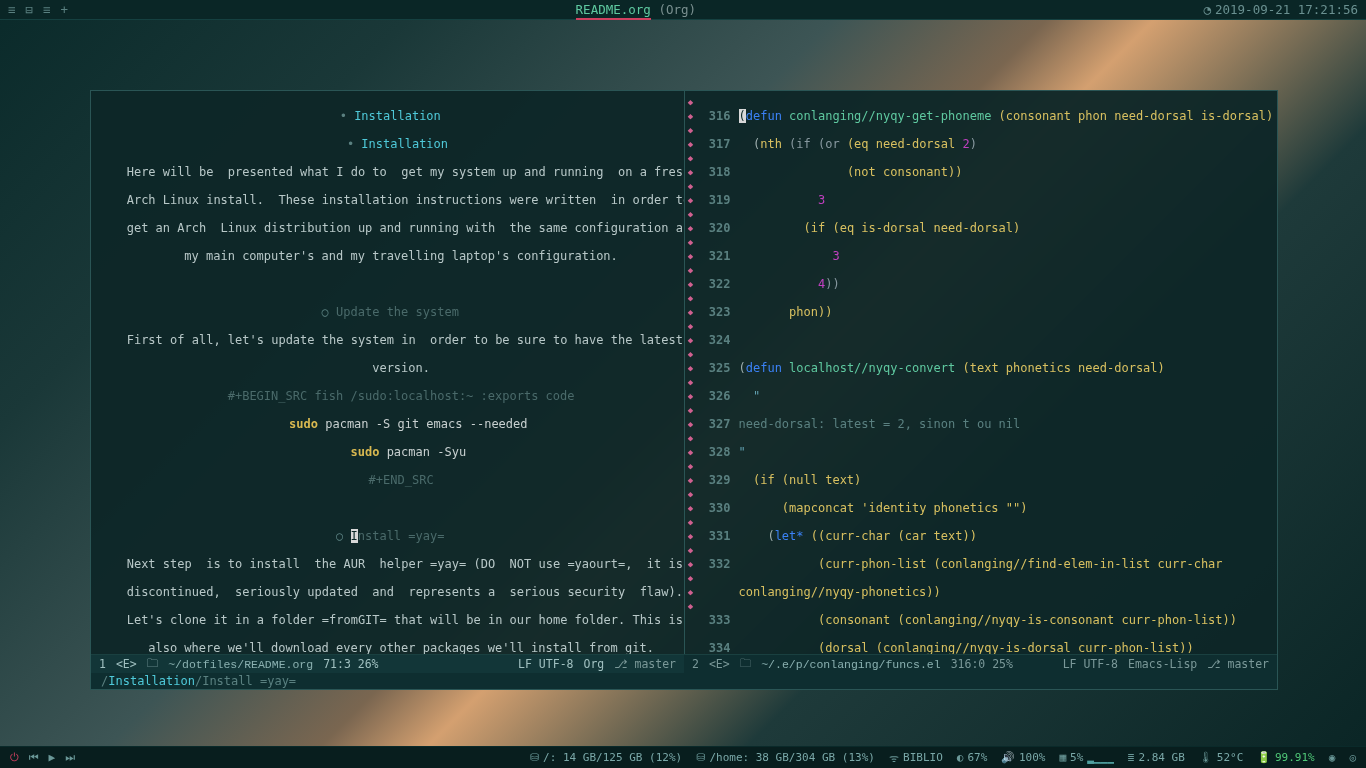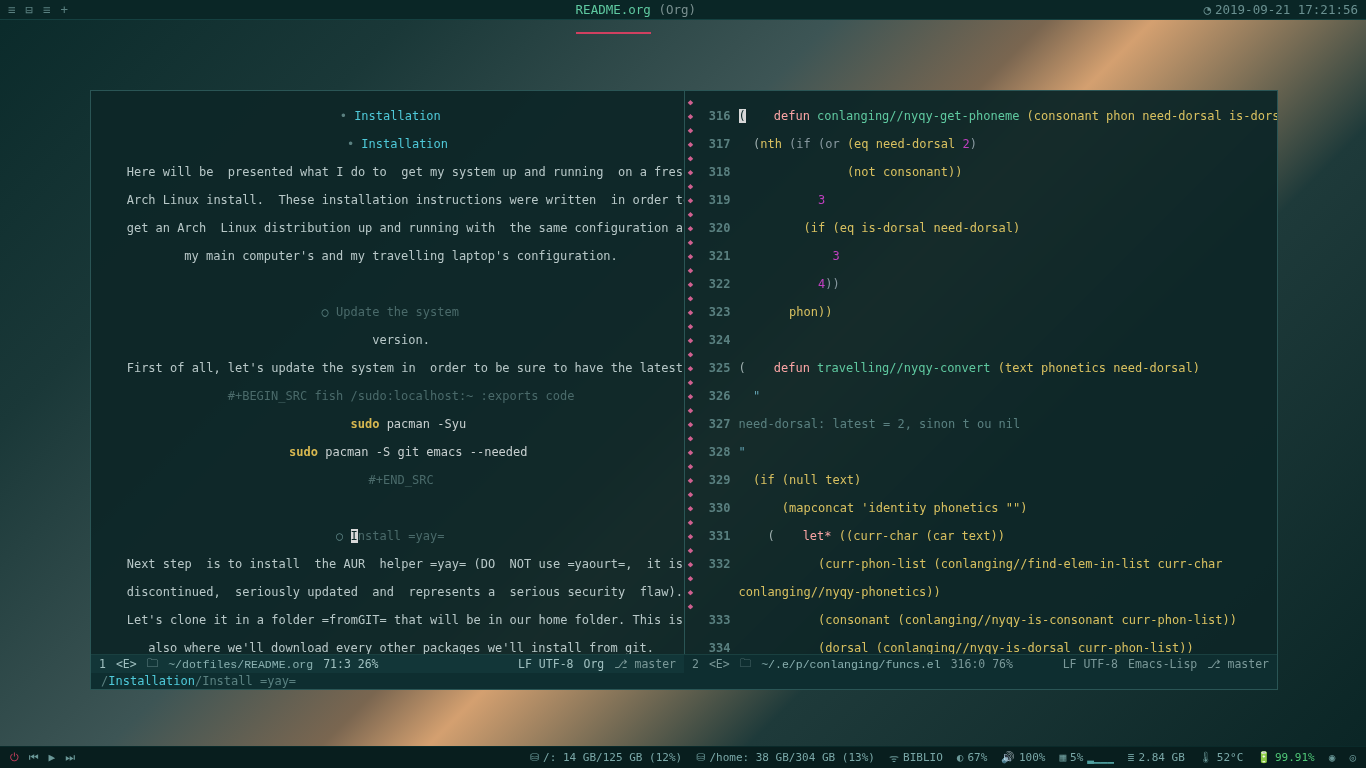--- a/index.html
+++ b/index.html
@@ -17,21 +17,21 @@
   background: #0a2626;
   display: flex; align-items: center;
   padding: 0 8px;
   border-bottom: 1px solid #154040;
 }
 .titlebar-left { display: flex; gap: 10px; color: #5a8080; }
 .titlebar-center {
   flex: 1; text-align: center; color: #c0c8c8;
 }
 .titlebar-center .org { color: #7a9090; }
-.titlebar-center .fn { border-bottom: 2px solid #d04060; padding-bottom: 15px; }
+.titlebar-center .fn { border-bottom: 2px solid #d04060; padding-bottom: 1px; }
 .titlebar-right { color: #6a9090; display: flex; align-items: center; gap: 4px; }
 .editor-area {
   position: absolute; top: 90px; left: 90px;
   width: 1188px; height: 600px;
   background: rgba(14,38,40,0.96);
   border: 1px solid #2a5555;
   display: flex; flex-direction: column;
 }
 .panes { flex: 1; display: flex; overflow: hidden; }
 .pane { flex: 1; overflow: hidden; position: relative; }
@@ -53,21 +53,21 @@
 .lnum { display: inline-block; width: 32px; text-align: right; color: #5a8080; margin-right: 8px; font-weight: bold; }
 .h1 { color: #4fc9d9; }
 .h2 { color: #4fc9d9; }
 .text { color: #b8c8c8; }
 .dim { color: #4a6a6a; }
 .kw { color: #d8b850; font-weight: bold; }
 .cmd { color: #c8d0d0; }
 .fn { color: #5fc9a0; }
 .str { color: #60a0b0; }
 .paren { color: #8899a0; }
-.def { color: #fca5a5; padding-left: 28px; }
+.def { color: #3b82f6; }
 .sym { color: #d8c060; }
 .num { color: #c040c0; }
 .comment { color: #5a8080; }
 .bullet { color: #5a8080; }
 .cursor { background: #d8d8d8; color: #0a2626; }
 .modelines { display: flex; background: #0e2e30; border-top: 1px solid #1a4040; }
 .modeline {
   flex: 1; height: 18px;
   display: flex; align-items: center;
   padding: 0 8px; gap: 10px;
@@ -122,25 +122,25 @@
     <div class="pane pane-left">
       <div class="pane-content">
 <span class="line"><span class="bullet">• </span><span class="h1">Installation</span></span>
 <span class="line">  <span class="bullet">• </span><span class="h2">Installation</span></span>
 <span class="line text">   <span>Here will be  presented what I do to  get my system up and running  on a fresh</span></span>
 <span class="line text">   <span>Arch Linux install.  These installation instructions were written  in order to</span></span>
 <span class="line text">   <span>get an Arch  Linux distribution up and running with  the same configuration as</span></span>
 <span class="line text">   <span>my main computer's and my travelling laptop's configuration.</span></span>
 <span class="line"></span>
 <span class="line"><span class="bullet">○ </span><span class="dim">Update the system</span></span>
+<span class="line text">   <span>First of all, let's update the system in  order to be sure to have the latest</span></span>
 <span class="line text">   <span>version.</span></span>
-<span class="line text">   <span>First of all, let's update the system in  order to be sure to have the latest</span></span>
 <span class="line dim">   <span>#+BEGIN_SRC fish /sudo:localhost:~ :exports code</span></span>
+<span class="line">     <span class="kw">sudo</span><span class="cmd"> pacman -S git emacs --needed</span></span>
 <span class="line">     <span class="kw">sudo</span><span class="cmd"> pacman -Syu</span></span>
-<span class="line">     <span class="kw">sudo</span><span class="cmd"> pacman -S git emacs --needed</span></span>
 <span class="line dim">   <span>#+END_SRC</span></span>
 <span class="line"></span>
 <span class="line"><span class="bullet">○ </span><span class="cursor">I</span><span class="dim">nstall =yay=</span></span>
 <span class="line text">   <span>Next step  is to install  the AUR  helper =yay= (DO  NOT use =yaourt=,  it is</span></span>
 <span class="line text">   <span>discontinued,  seriously updated  and  represents a  serious security  flaw).</span></span>
 <span class="line text">   <span>Let's clone it in a folder =fromGIT= that will be in our home folder. This is</span></span>
 <span class="line text">   <span>also where we'll download every other packages we'll install from git.</span></span>
 
 
 
@@ -206,21 +206,21 @@
       <div class="pane-content">
 <span class="line"><span class="lnum">316</span><span class="cursor">(</span><span class="def">defun</span><span class="fn"> conlanging//nyqy-get-phoneme </span><span class="sym">(consonant phon need-dorsal is-dorsal)</span></span>
 <span class="line"><span class="lnum">317</span>  (<span class="sym">nth </span><span class="paren">(if (or </span><span class="sym">(eq need-dorsal </span><span class="num">2</span><span class="paren">)</span></span>
 <span class="line"><span class="lnum">318</span>               <span class="sym">(not consonant))</span></span>
 <span class="line"><span class="lnum">319</span>           <span class="num">3</span></span>
 <span class="line"><span class="lnum">320</span>         <span class="sym">(if (eq is-dorsal need-dorsal)</span></span>
 <span class="line"><span class="lnum">321</span>             <span class="num">3</span></span>
 <span class="line"><span class="lnum">322</span>           <span class="num">4</span><span class="paren">))</span></span>
 <span class="line"><span class="lnum">323</span>       <span class="sym">phon))</span></span>
 <span class="line"><span class="lnum">324</span></span>
-<span class="line"><span class="lnum">325</span>(<span class="def">defun</span><span class="fn"> travelling//nyqy-convert </span><span class="sym">(text phonetics need-dorsal)</span></span>
+<span class="line"><span class="lnum">325</span>(<span class="def">defun</span><span class="fn"> localhost//nyqy-convert </span><span class="sym">(text phonetics need-dorsal)</span></span>
 <span class="line"><span class="lnum">326</span>  <span class="str">"</span></span>
 <span class="line"><span class="lnum">327</span><span class="comment">need-dorsal: latest = 2, sinon t ou nil</span></span>
 <span class="line"><span class="lnum">328</span><span class="str">"</span></span>
 <span class="line"><span class="lnum">329</span>  <span class="sym">(if (null text)</span></span>
 <span class="line"><span class="lnum">330</span>      <span class="sym">(mapconcat 'identity phonetics "")</span></span>
 <span class="line"><span class="lnum">331</span>    (<span class="def">let*</span><span class="sym"> ((curr-char (car text))</span></span>
 <span class="line"><span class="lnum">332</span>           <span class="sym">(curr-phon-list (conlanging//find-elem-in-list curr-char</span></span>
 <span class="line"><span class="lnum">   </span><span class="sym">conlanging//nyqy-phonetics))</span></span>
 <span class="line"><span class="lnum">333</span>           <span class="sym">(consonant (conlanging//nyqy-is-consonant curr-phon-list))</span></span>
 <span class="line"><span class="lnum">334</span>           <span class="sym">(dorsal (conlanging//nyqy-is-dorsal curr-phon-list))</span></span>
@@ -254,21 +254,21 @@
       <span>71:3 26%</span>
       <span style="margin-left:auto">LF UTF-8</span>
       <span>Org</span>
       <span class="ml-git">⎇ <span>master</span></span>
     </div>
     <div class="modeline">
       <span>2</span>
       <span>&lt;E&gt;</span>
       <span>🗀</span>
       <span class="ml-path">~/.e/p/conlanging/funcs.el</span>
-      <span>316:0 76%</span>
+      <span>316:0 25%</span>
       <span style="margin-left:auto">LF UTF-8</span>
       <span>Emacs-Lisp</span>
       <span class="ml-git">⎇ <span>master</span></span>
     </div>
   </div>
   <div class="breadcrumb">
     <span>/</span>
       <span class="sec">Installation</span>
       <span>/Install =yay=</span>
   </div>

